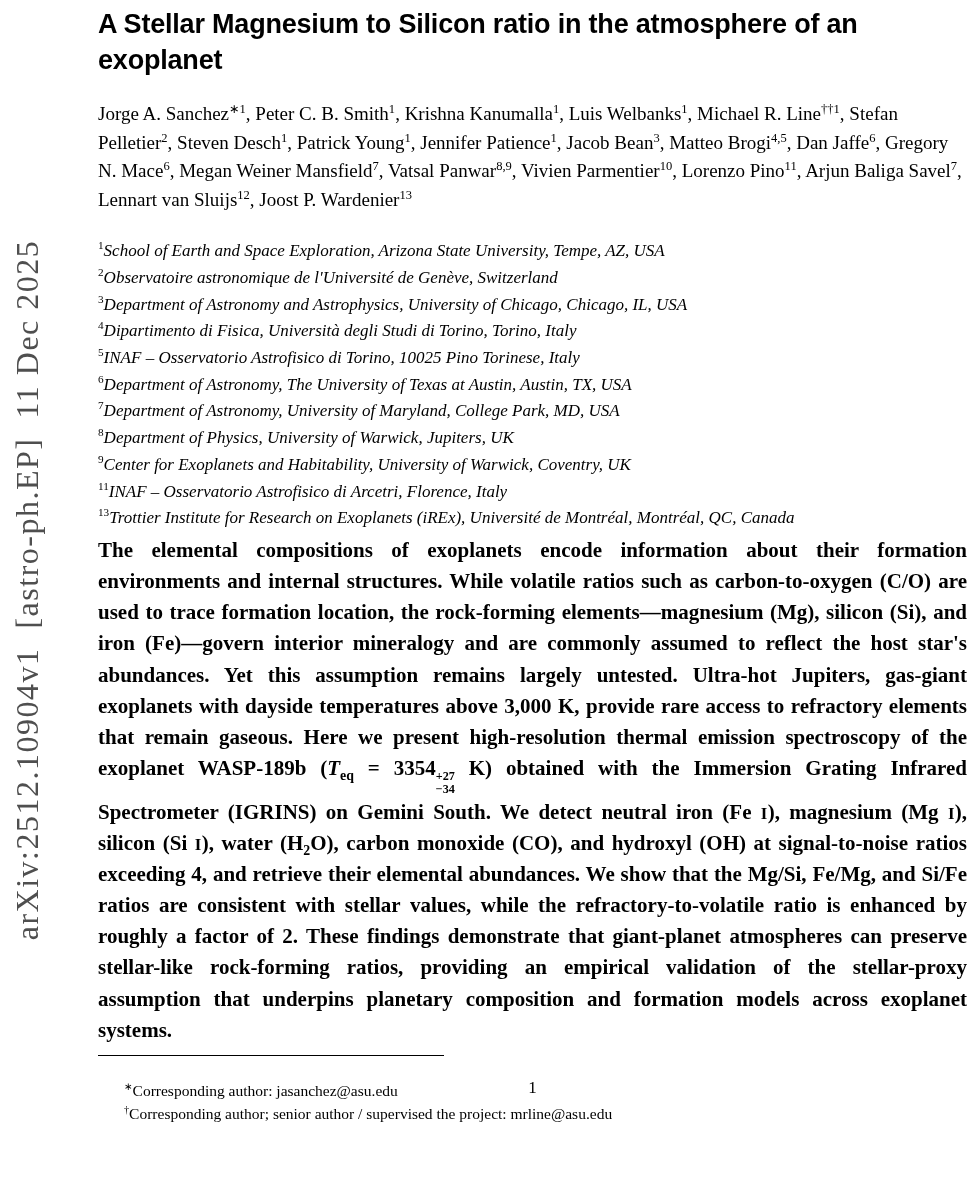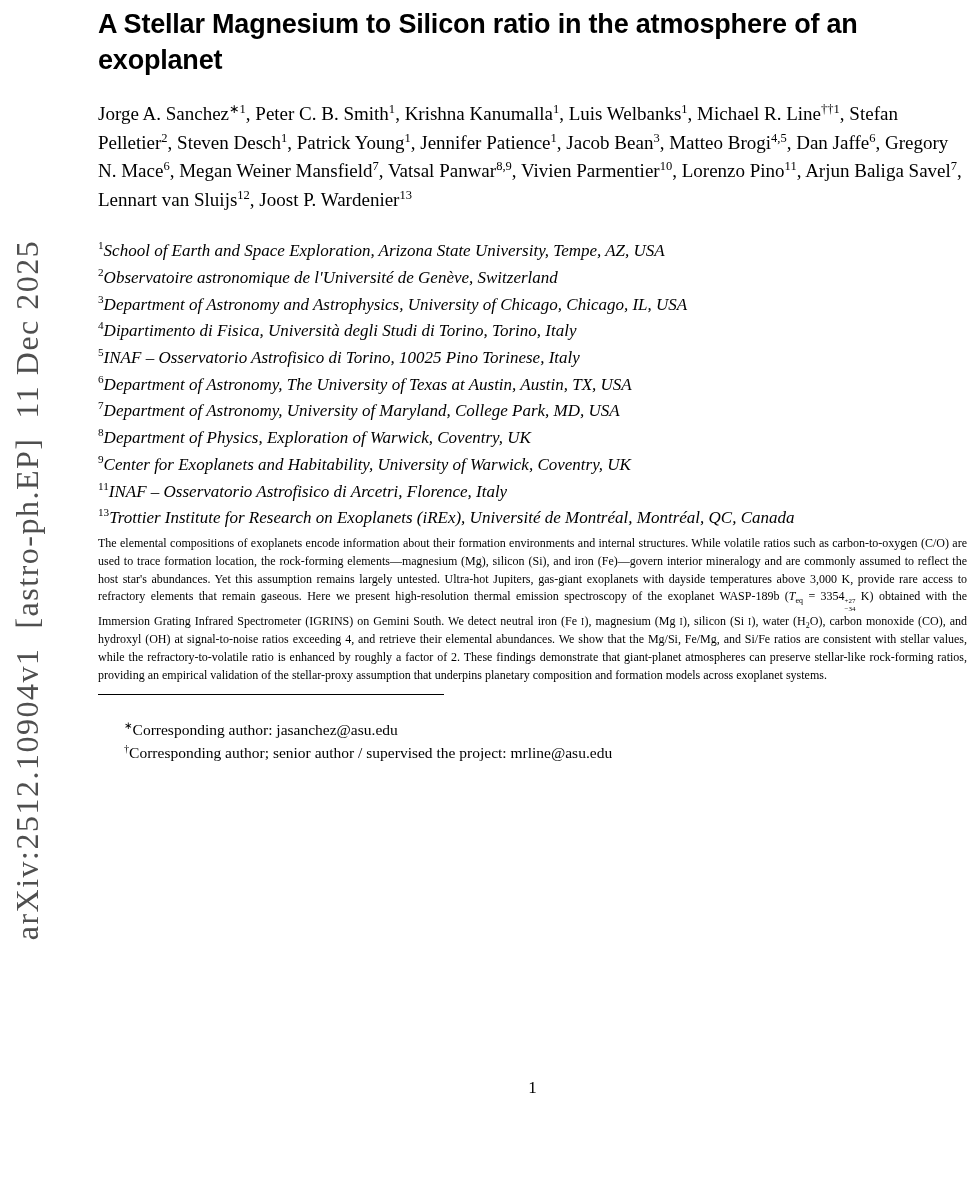--- a/index.html
+++ b/index.html
@@ -45,22 +45,22 @@
     font-size: 19px;
     line-height: 1.5;
   }
   sup { font-size: 66%; line-height: 0; vertical-align: super; }
   sub { font-size: 66%; line-height: 0; vertical-align: sub; }
   .affiliations { margin-top: 24px; }
   .affil-line { font-size: 17px; line-height: 1.57; }
   .affil-line em { font-style: italic; }
   .abstract {
     margin-top: 3px;
-    font-weight: normal;
-    font-size: 12px;
+    font-weight: bold;
+    font-size: 21px;
     line-height: 1.485;
     text-align: justify;
     text-justify: inter-word;
   }
   .abstract .it { font-style: italic; }
   .abstract .sc { font-size: 80%; letter-spacing: 0.3px; }
   .supsub {
     display: inline-flex;
     flex-direction: column;
     font-size: 58%;
@@ -100,21 +100,21 @@
     <p class="authors"><span>Jorge A. Sanchez</span><sup>∗1</sup>, <span>Peter C. B. Smith</span><sup>1</sup>, <span>Krishna Kanumalla</span><sup>1</sup>, <span>Luis Welbanks</span><sup>1</sup>, <span>Michael R. Line</span><sup>††1</sup>, <span>Stefan Pelletier</span><sup>2</sup>, <span>Steven Desch</span><sup>1</sup>, <span>Patrick Young</span><sup>1</sup>, <span>Jennifer Patience</span><sup>1</sup>, <span>Jacob Bean</span><sup>3</sup>, <span>Matteo Brogi</span><sup>4,5</sup>, <span>Dan Jaffe</span><sup>6</sup>, <span>Gregory N. Mace</span><sup>6</sup>, <span>Megan Weiner Mansfield</span><sup>7</sup>, <span>Vatsal Panwar</span><sup>8,9</sup>, <span>Vivien Parmentier</span><sup>10</sup>, <span>Lorenzo Pino</span><sup>11</sup>, <span>Arjun Baliga Savel</span><sup>7</sup>, <span>Lennart van Sluijs</span><sup>12</sup>, <span>Joost P. Wardenier</span><sup>13</sup></p>
 
     <div class="affiliations">
         <div class="affil-line"><sup>1</sup><em>School of Earth and Space Exploration, Arizona State University, Tempe, AZ, USA</em></div>
         <div class="affil-line"><sup>2</sup><em>Observatoire astronomique de l'Université de Genève, Switzerland</em></div>
         <div class="affil-line"><sup>3</sup><em>Department of Astronomy and Astrophysics, University of Chicago, Chicago, IL, USA</em></div>
         <div class="affil-line"><sup>4</sup><em>Dipartimento di Fisica, Università degli Studi di Torino, Torino, Italy</em></div>
         <div class="affil-line"><sup>5</sup><em>INAF – Osservatorio Astrofisico di Torino, 10025 Pino Torinese, Italy</em></div>
         <div class="affil-line"><sup>6</sup><em>Department of Astronomy, The University of Texas at Austin, Austin, TX, USA</em></div>
         <div class="affil-line"><sup>7</sup><em>Department of Astronomy, University of Maryland, College Park, MD, USA</em></div>
-        <div class="affil-line"><sup>8</sup><em>Department of Physics, Exploration of Warwick, Coventry, UK</em></div>
+        <div class="affil-line"><sup>8</sup><em>Department of Physics, University of Warwick, Jupiters, UK</em></div>
         <div class="affil-line"><sup>9</sup><em>Center for Exoplanets and Habitability, University of Warwick, Coventry, UK</em></div>
         <div class="affil-line"><sup>11</sup><em>INAF – Osservatorio Astrofisico di Arcetri, Florence, Italy</em></div>
         <div class="affil-line"><sup>13</sup><em>Trottier Institute for Research on Exoplanets (iREx), Université de Montréal, Montréal, QC, Canada</em></div>
       </div>
 
     <p class="abstract"><span>The elemental compositions of exoplanets encode information about their formation environments and internal structures. While volatile ratios such as carbon-to-oxygen (C/O) are used to trace formation location, the rock-forming elements—magnesium (Mg), silicon (Si), and iron (Fe)—govern interior mineralogy and are commonly assumed to reflect the host star's abundances. Yet this assumption remains largely untested. Ultra-hot Jupiters, gas-giant exoplanets with dayside temperatures above 3,000 K, provide rare access to refractory elements that remain gaseous. Here we present high-resolution thermal emission spectroscopy of the exoplanet WASP-189b (</span><span class="it">T</span><sub>eq</sub><span> = 3354</span><span class="supsub">
           <span>+27</span>
           <span>−34</span>
         </span><span> K) obtained with the Immersion Grating Infrared Spectrometer (IGRINS) on Gemini South. We detect neutral iron (Fe </span><span class="sc">I</span><span>), magnesium (Mg </span><span class="sc">I</span><span>), silicon (Si </span><span class="sc">I</span><span>), water (H</span><sub>2</sub><span>O), carbon monoxide (CO), and hydroxyl (OH) at signal-to-noise ratios exceeding 4, and retrieve their elemental abundances. We show that the Mg/Si, Fe/Mg, and Si/Fe ratios are consistent with stellar values, while the refractory-to-volatile ratio is enhanced by roughly a factor of 2. These findings demonstrate that giant-planet atmospheres can preserve stellar-like rock-forming ratios, providing an empirical validation of the stellar-proxy assumption that underpins planetary composition and formation models across exoplanet systems.</span></p>
 

